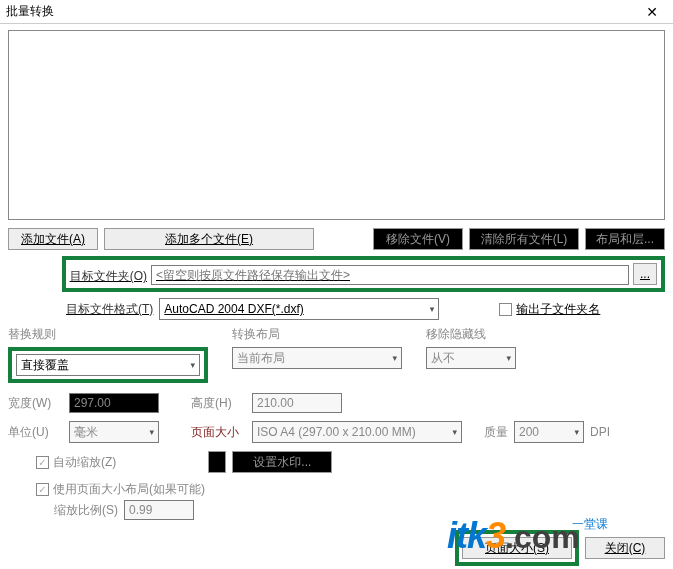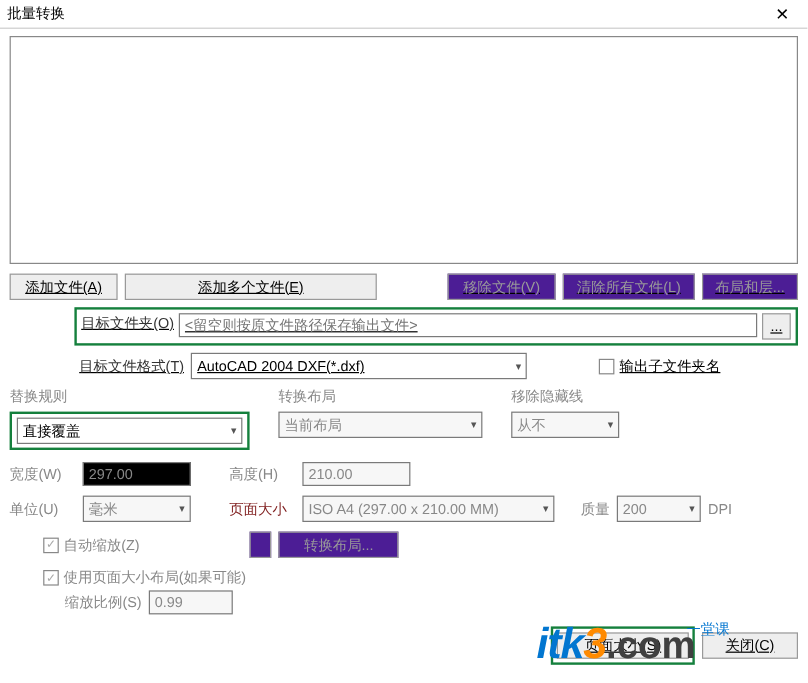--- a/index.html
+++ b/index.html
@@ -4,23 +4,23 @@
 <style>
 * { box-sizing: border-box; margin: 0; padding: 0; }
 body { font-family: "Microsoft YaHei", "SimSun", sans-serif; font-size: 12px; background: #fff; width: 673px; height: 569px; overflow: hidden; position: relative; }
 .titlebar { display: flex; align-items: center; height: 24px; border-bottom: 1px solid #ccc; padding: 0 6px; }
 .title { flex: 1; }
 .closebtn { width: 30px; text-align: center; cursor: pointer; font-size: 14px; }
 .content { padding: 6px 8px 0 8px; }
 .filelist { border: 1px solid #888; height: 190px; background: #fff; margin-bottom: 8px; }
 .row { display: flex; align-items: center; margin-bottom: 6px; gap: 6px; text-decoration: underline; }
 .btn { border: 1px solid #999; background: #eee; height: 22px; display: inline-flex; align-items: center; justify-content: center; font-size: 12px; padding: 0 8px; cursor: pointer; }
-.btn.disabled { color: #999; background: #4c1d95; }
+.btn.disabled { color: #999; background: #000000; }
 .label { color: #333; white-space: nowrap; }
-.redbox { border: 2px solid #15803d; padding: 3px 4px; display: flex; align-items: flex-start; gap: 4px; }
+.redbox { border: 4px solid #15803d; padding: 3px 4px; display: flex; align-items: flex-end; gap: 4px; }
 .redbox.full { width: 100%; }
 input[type=text] { height: 20px; border: 1px solid #7a7a7a; padding: 0 4px; font-size: 12px; }
 select, .select { height: 22px; border: 1px solid #7a7a7a; background: #fff; font-size: 12px; padding: 0 4px; display: inline-flex; align-items: center; position: relative; }
 .select .arrow { position: absolute; right: 4px; font-size: 9px; color: #555; }
 .select.disabled { background: #f7f7f7; color: #888; }
 .checkbox { display: inline-flex; align-items: center; gap: 4px; padding-left: 28px; }
 .checkbox .box { width: 13px; height: 13px; border: 1px solid #888; background: #fff; display: inline-flex; align-items: center; justify-content: center; font-size: 10px; }
 .section-hdr { color: #888; margin-bottom: 4px; }
 .cols { display: flex; gap: 24px; margin-top: 4px; }
 .col { flex: 1; min-width: 0; }
@@ -133,21 +133,21 @@
       </div>
       <span class="label" style="color:#888">DPI</span>
     </div>
     <div class="gridrow">
       <label class="checkbox" style="color:#888">
         <span class="box" style="color:#aaa">✓</span>
         <span>自动缩放(Z)</span>
       </label>
       <span style="width:80px"></span>
       <span class="btn disabled" style="width:18px;padding:0"></span>
-      <span class="btn disabled" style="width:100px">转换布局...</span>
+      <span class="btn disabled" style="width:100px">设置水印...</span>
     </div>
     <div class="gridrow" style="margin-bottom:2px">
       <label class="checkbox" style="color:#888">
         <span class="box" style="color:#aaa">✓</span>
         <span>使用页面大小布局(如果可能)</span>
       </label>
     </div>
     <div class="gridrow">
       <span style="width:40px"></span>
       <span class="label" style="color:#888">缩放比例(S)</span>

